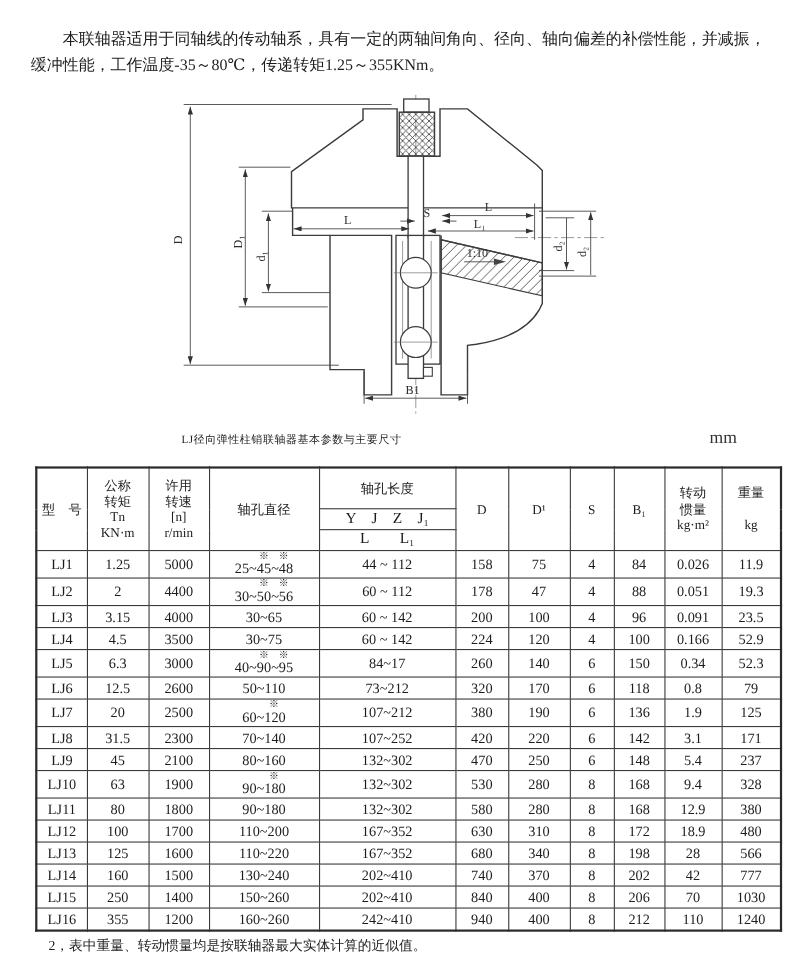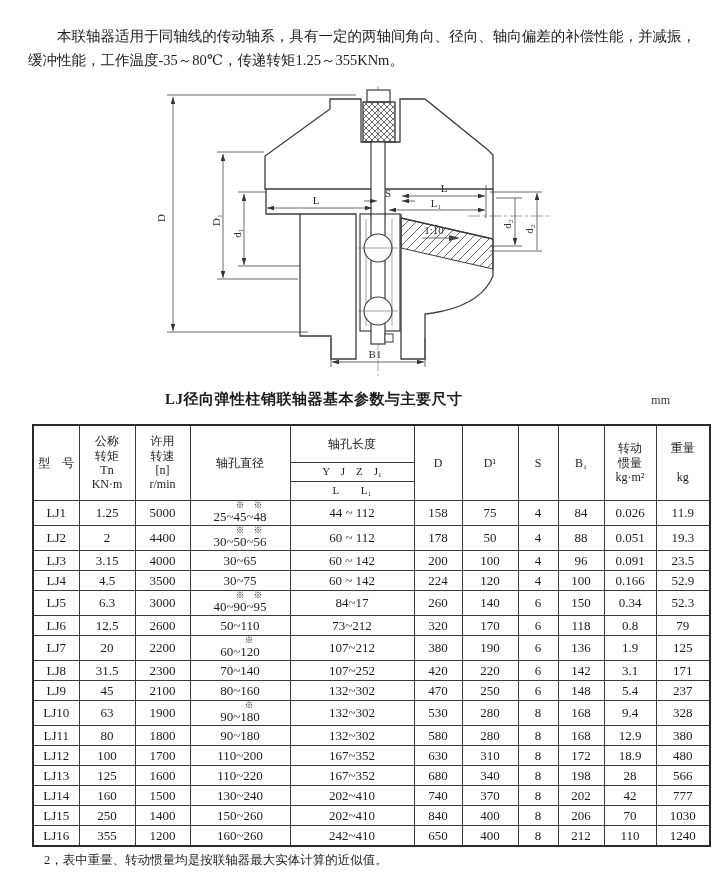--- a/index.html
+++ b/index.html
@@ -12,34 +12,34 @@
     padding:9px 30px 0 28px;
     font-size:14.5px;line-height:24px;
     text-align:justify;text-indent:2em;
   }
   .figure{margin-top:2px;height:296px;}
   .figure svg{margin-left:138px;display:block;}
   .fig-caption{
     display:flex;align-items:baseline;
     margin:8px 0 10px 0;height:24px;
   }
-  .fig-title{margin-left:165px;font-size:15px;font-weight:bold;letter-spacing:.5px;}
-  .fig-unit{margin-left:auto;margin-right:56px;font-size:12px;color:#333;}
+  .fig-title{margin-left:165px;font-size:10px;font-weight:normal;letter-spacing:.5px;}
+  .fig-unit{margin-left:auto;margin-right:56px;font-size:16px;color:#333;}
   table.params{
     border-collapse:collapse;margin-left:32px;width:677px;
     font-size:13px;table-layout:fixed;
   }
   table.params th,table.params td{
     border:1px solid #3a3a3a;text-align:center;vertical-align:middle;
     padding:0 1px;color:#1c1c1c;
   }
   table.params{border:2px solid #2a2a2a;}
   th{font-weight:normal;font-size:12px;line-height:1.2;white-space:pre-line;}
   tr.h1 th{height:36px;}
-  tr.h2 th,tr.h3 th{height:18px;font-size:11px;}
+  tr.h2 th,tr.h3 th{height:18px;font-size:14px;}
   td{height:19px;}
   .marks{display:block;font-size:9px;line-height:8px;height:8px;color:#222;}
   .marks:empty{display:none;}
   .notes{margin:5px 0 0 30px;font-size:12.5px;line-height:17px;}
   .notes .n2{margin-left:14px;}
   
   svg text{font-family:"Liberation Serif","DejaVu Serif",serif;font-size:11px;fill:#2e2e2e;}
   .ol{fill:none;stroke:#3c3c3c;stroke-width:1.3;}
   .dim{stroke:#444;stroke-width:0.8;fill:none;}
   .thin{stroke:#666;stroke-width:0.6;fill:none;}
@@ -216,21 +216,21 @@
       <td>0.026</td>
       <td>11.9</td>
     </tr>
       <tr>
       <td>LJ2</td>
       <td>2</td>
       <td>4400</td>
       <td><span class="marks">　　※　※</span><span>30~50~56</span></td>
       <td>60 ~ 112</td>
       <td>178</td>
-      <td>50</td>
+      <td>47</td>
       <td>4</td>
       <td>88</td>
       <td>0.051</td>
       <td>19.3</td>
     </tr>
       <tr>
       <td>LJ3</td>
       <td>3.15</td>
       <td>4000</td>
       <td><span>30~65</span></td>
@@ -277,21 +277,21 @@
       <td>320</td>
       <td>170</td>
       <td>6</td>
       <td>118</td>
       <td>0.8</td>
       <td>79</td>
     </tr>
       <tr>
       <td>LJ7</td>
       <td>20</td>
-      <td>2200</td>
+      <td>2500</td>
       <td><span class="marks">　　※</span><span>60~120</span></td>
       <td>107~212</td>
       <td>380</td>
       <td>190</td>
       <td>6</td>
       <td>136</td>
       <td>1.9</td>
       <td>125</td>
     </tr>
       <tr>
@@ -397,21 +397,21 @@
       <td>206</td>
       <td>70</td>
       <td>1030</td>
     </tr>
       <tr>
       <td>LJ16</td>
       <td>355</td>
       <td>1200</td>
       <td><span>160~260</span></td>
       <td>242~410</td>
-      <td>650</td>
+      <td>940</td>
       <td>400</td>
       <td>8</td>
       <td>212</td>
       <td>110</td>
       <td>1240</td>
     </tr>
     </tbody>
 </table>
 
 <div class="notes">

